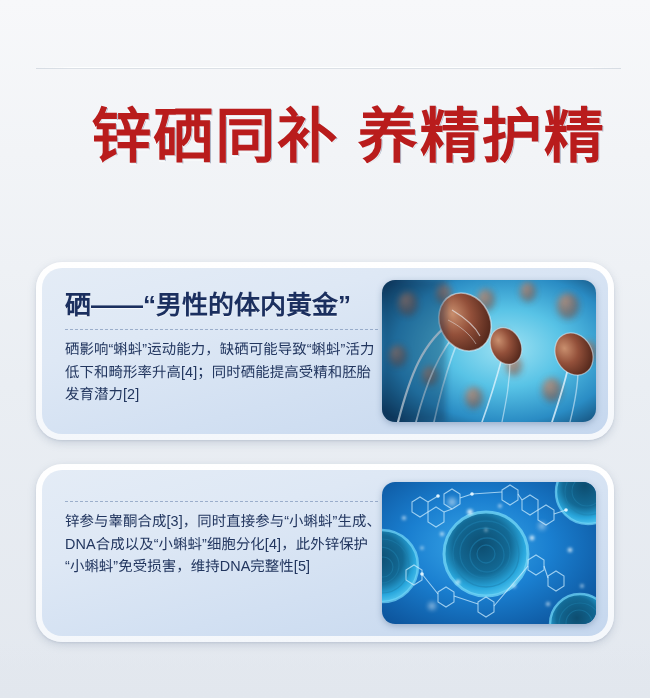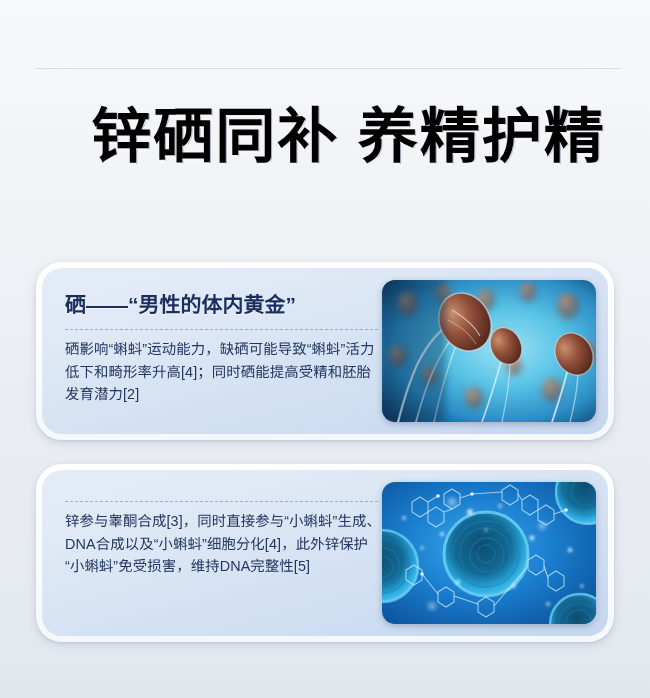--- a/index.html
+++ b/index.html
@@ -36,21 +36,21 @@
   .page-title {
     position: absolute;
     left: 0;
     right: 0;
     top: 100px;
     text-align: center;
     font-size: 60px;
     line-height: 74px;
     font-weight: 900;
     letter-spacing: 2px;
-    color: #000000;
+    color: #b91c1c;
     text-shadow: 0 2px 0 rgba(255,255,255,0.75),
                  1px 1px 0 rgba(27,47,95,0.35);
     white-space: nowrap;
     padding-left: 47px;
   }
 
   
   .cards {
     position: absolute;
     left: 0;
@@ -81,21 +81,21 @@
     overflow: hidden;
     display: flex;
   }
 
   .card-text {
     flex: 0 0 340px;
     padding: 22px 10px 0 23px;
   }
 
   .card-heading {
-    font-size: 21px;
+    font-size: 26px;
     line-height: 30px;
     font-weight: 900;
     color: #1b2f5f;
     letter-spacing: 0px;
     white-space: nowrap;
     text-shadow: 0 1px 0 rgba(255,255,255,0.6);
   }
 
   .card-rule {
     margin: 9px 0 8px 0;

